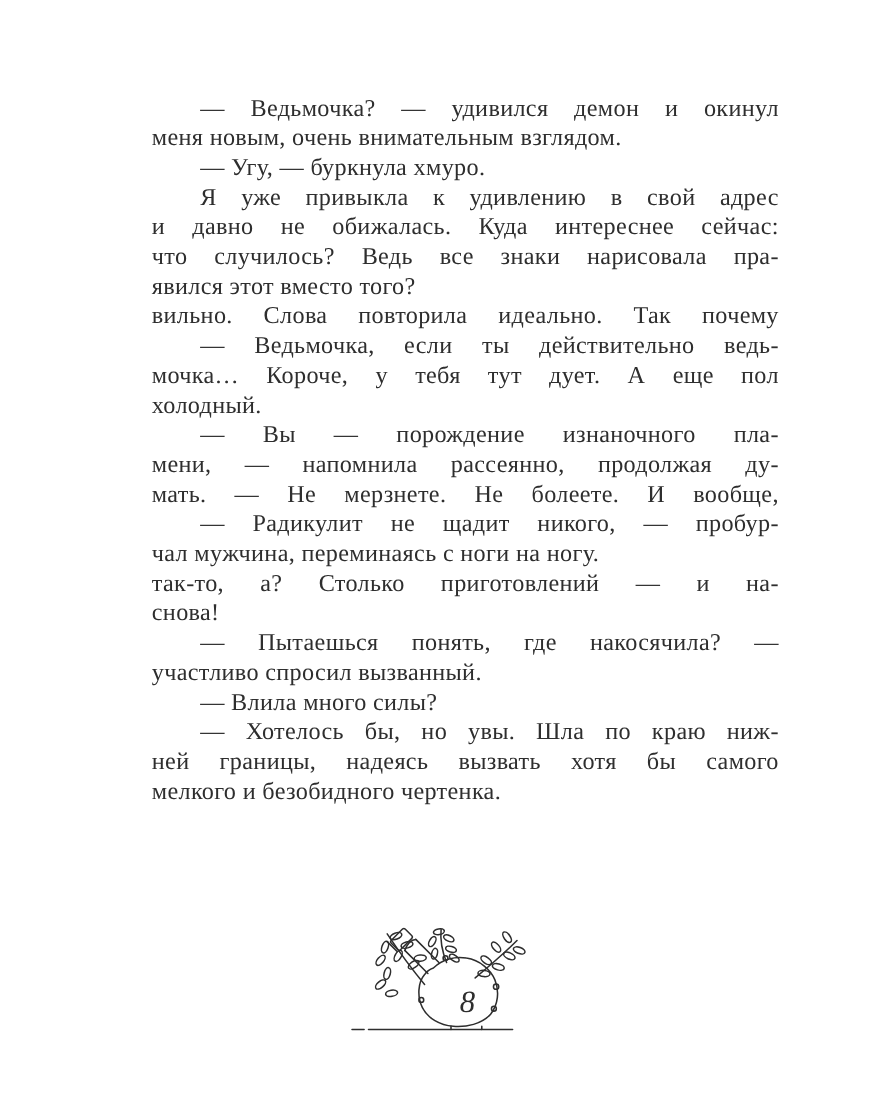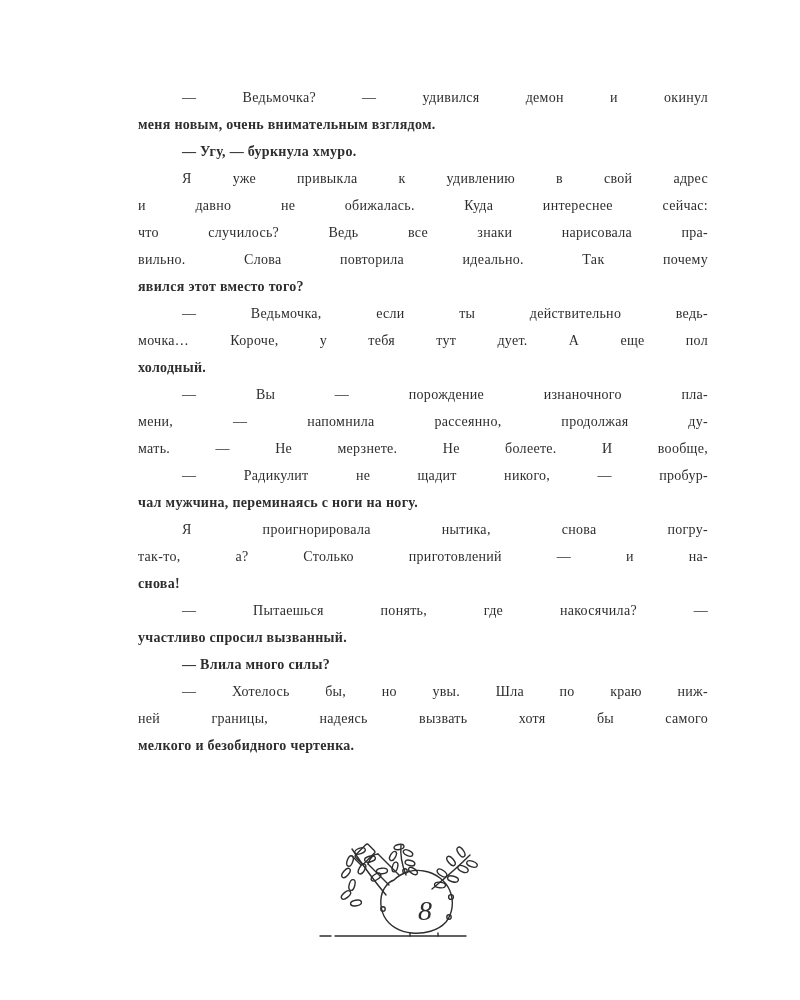--- a/index.html
+++ b/index.html
@@ -13,32 +13,32 @@
     height: 1000px;
     background: #ffffff;
     overflow: hidden;
     font-family: "Liberation Serif", "DejaVu Serif", serif;
   }
   .text-block {
     position: absolute;
     left: 138px;
     top: 84px;
     width: 570px;
-    font-size: 14px;
+    font-size: 22px;
     line-height: 27px;
     color: #2e2e2e;
     letter-spacing: 0.3px;
   }
   .paragraph { margin: 0; }
   .line {
     text-align: justify;
     text-align-last: justify;
   }
   .line.first { padding-left: 44px; }
-  .line.last { text-align-last: left; font-weight: bold; }
+  .line.last { text-align-last: left; }
   .footer-art {
     position: absolute;
     left: 312px;
     top: 843px;
     width: 170px;
     height: 100px;
   }
   .footer-art svg { display: block; }
 </style>
 </head>
@@ -51,39 +51,38 @@
         <div class="line first">— Ведьмочка? — удивился демон и окинул</div>
         <div class="line last">меня новым, очень внимательным взглядом.</div>
       </div>
       <div class="paragraph">
         <div class="line first last">— Угу, — буркнула хмуро.</div>
       </div>
       <div class="paragraph">
         <div class="line first">Я уже привыкла к удивлению в свой адрес</div>
         <div class="line">и давно не обижалась. Куда интереснее сейчас:</div>
         <div class="line">что случилось? Ведь все знаки нарисовала пра-</div>
+        <div class="line last">явился этот вместо того?</div>
         <div class="line">вильно. Слова повторила идеально. Так почему</div>
-        <div class="line last">явился этот вместо того?</div>
       </div>
       <div class="paragraph">
         <div class="line first">— Ведьмочка, если ты действительно ведь-</div>
         <div class="line">мочка… Короче, у тебя тут дует. А еще пол</div>
         <div class="line last">холодный.</div>
       </div>
       <div class="paragraph">
         <div class="line first">— Вы — порождение изнаночного пла-</div>
         <div class="line">мени, — напомнила рассеянно, продолжая ду-</div>
         <div class="line">мать. — Не мерзнете. Не болеете. И вообще,</div>
       </div>
       <div class="paragraph">
         <div class="line first">— Радикулит не щадит никого, — пробур-</div>
         <div class="line last">чал мужчина, переминаясь с ноги на ногу.</div>
       </div>
       <div class="paragraph">
-        <div class="line first">Я проигнорировала нытика, снова погру-</div>
         <div class="line">так-то, а? Столько приготовлений — и на-</div>
         <div class="line last">снова!</div>
       </div>
       <div class="paragraph">
         <div class="line first">— Пытаешься понять, где накосячила? —</div>
         <div class="line last">участливо спросил вызванный.</div>
       </div>
       <div class="paragraph">
         <div class="line first last">— Влила много силы?</div>
       </div>

